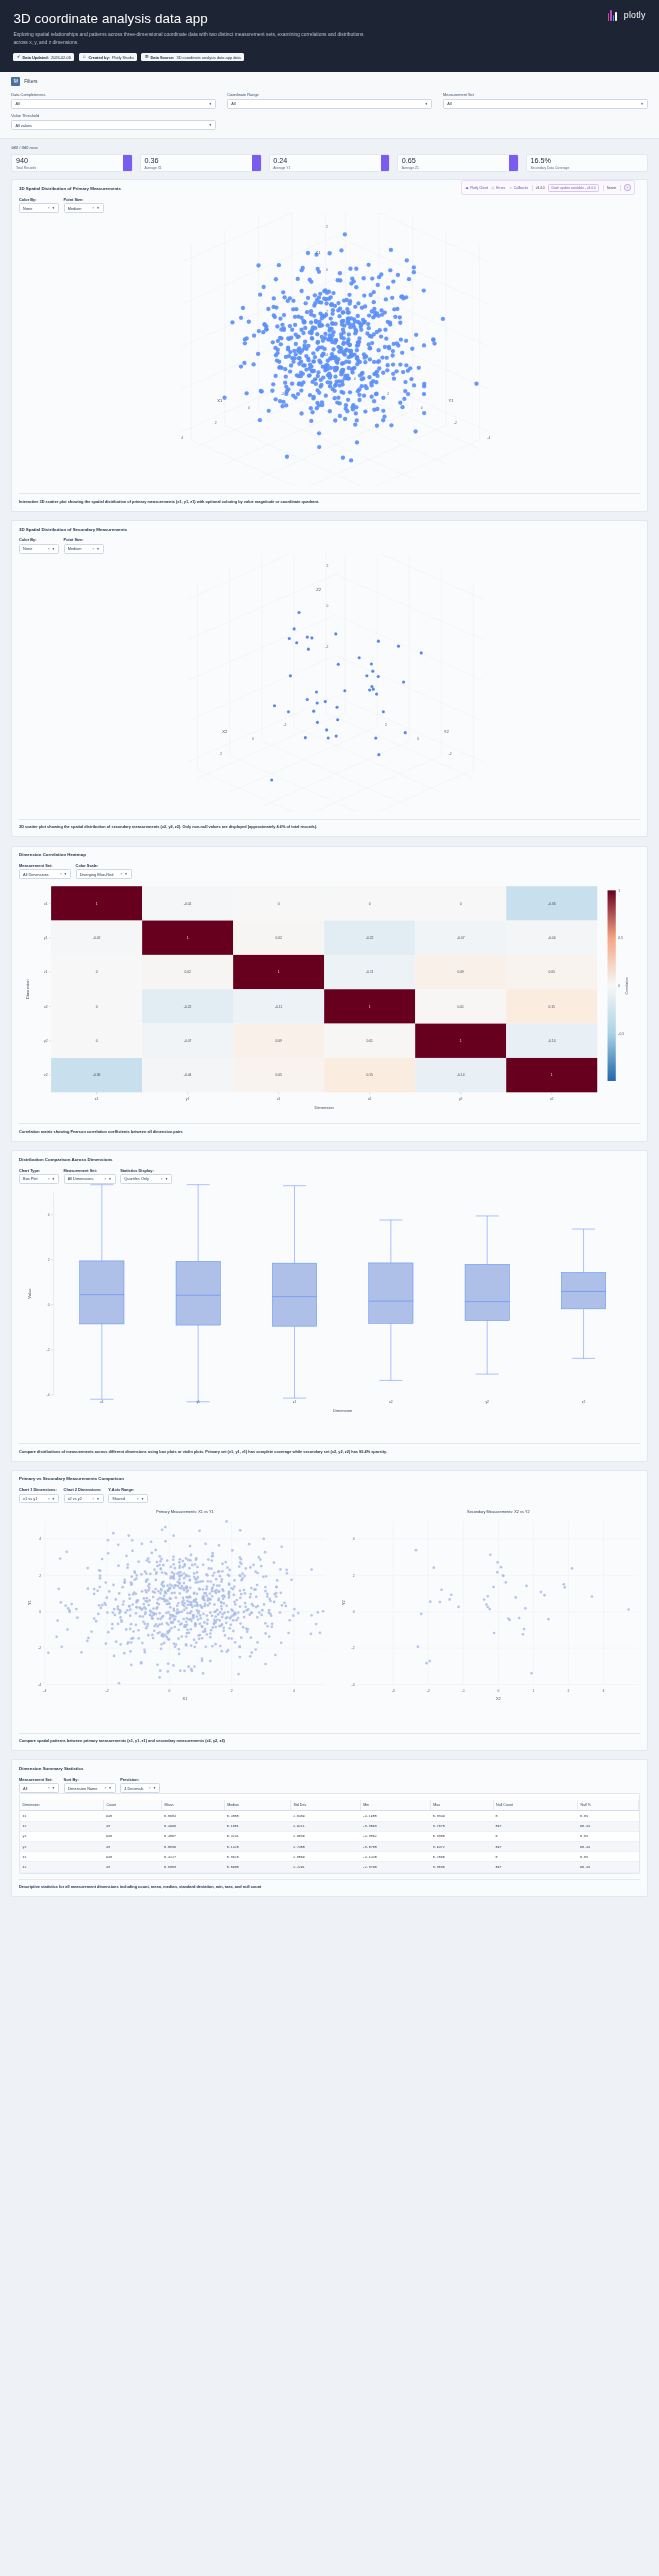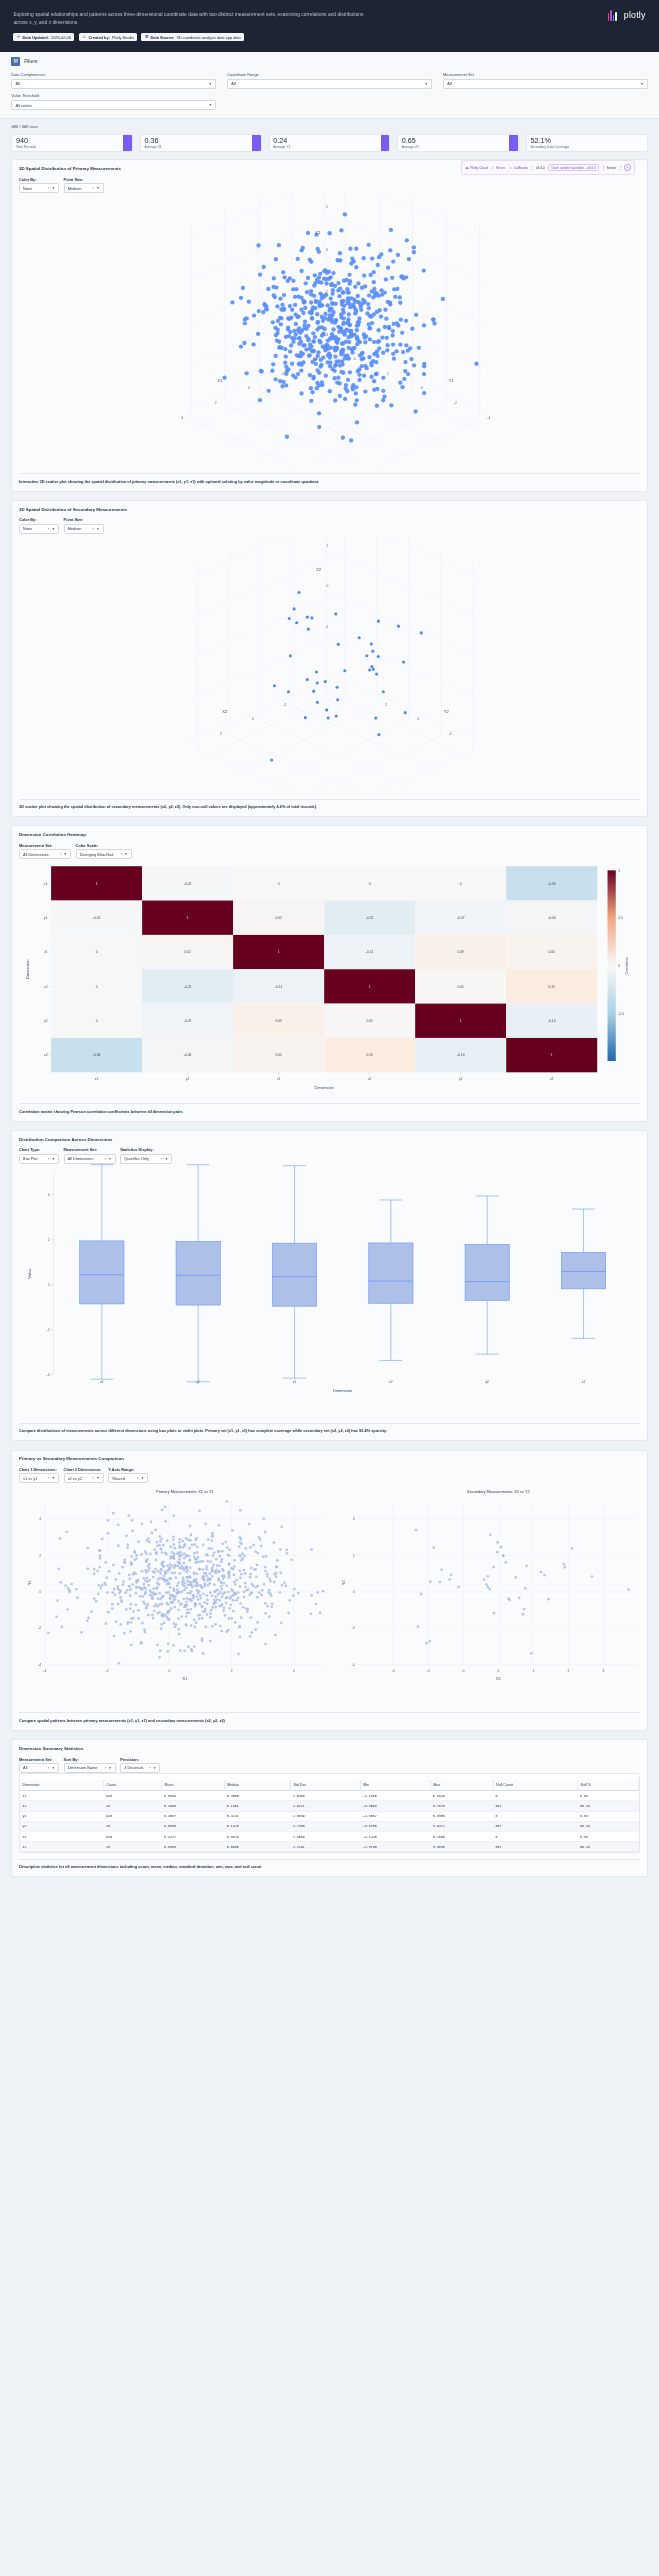--- a/index.html
+++ b/index.html
@@ -196,20 +196,21 @@
   }
   .dtable tr.alt td { background:#f4f6fa; }
   .table-shell { border:0.5px solid #e3e8ef; border-radius:1.5px; overflow:hidden; background:#fff; }
 
   .sec-gap { height:2.1px; }
 </style>
 </head>
 <body>
 
 <div class="header">
+  <h1>3D coordinate analysis data app</h1>
   <p class="subtitle">Exploring spatial relationships and patterns across three-dimensional coordinate data with two distinct measurement sets, examining correlations and distributions across x, y, and z dimensions.</p>
   <div class="badges">
     <div class="badge">
       <span class="gl">✔</span>
       <b>Data Updated:</b>
       <span>2026-02-06</span>
     </div>
     <div class="badge">
       <span class="gl">☺</span>
       <b>Created by:</b>
@@ -306,21 +307,21 @@
     </div>
     <div class="kpi">
       <div class="kpi-body">
         <div class="kpi-value">0.65</div>
         <div class="kpi-label">Average Z1</div>
       </div>
       <div class="kpi-bar"></div>
     </div>
     <div class="kpi">
       <div class="kpi-body">
-        <div class="kpi-value">52.1%</div>
+        <div class="kpi-value">16.5%</div>
         <div class="kpi-label">Secondary Data Coverage</div>
       </div>
     </div>
   </div>
 </div>
 
 <div class="panel" style="position:relative">
   <div class="devbar">
     <span class="dv">
       <svg width="3.6" height="3.6" viewBox="0 0 16 16" aria-hidden="true">

